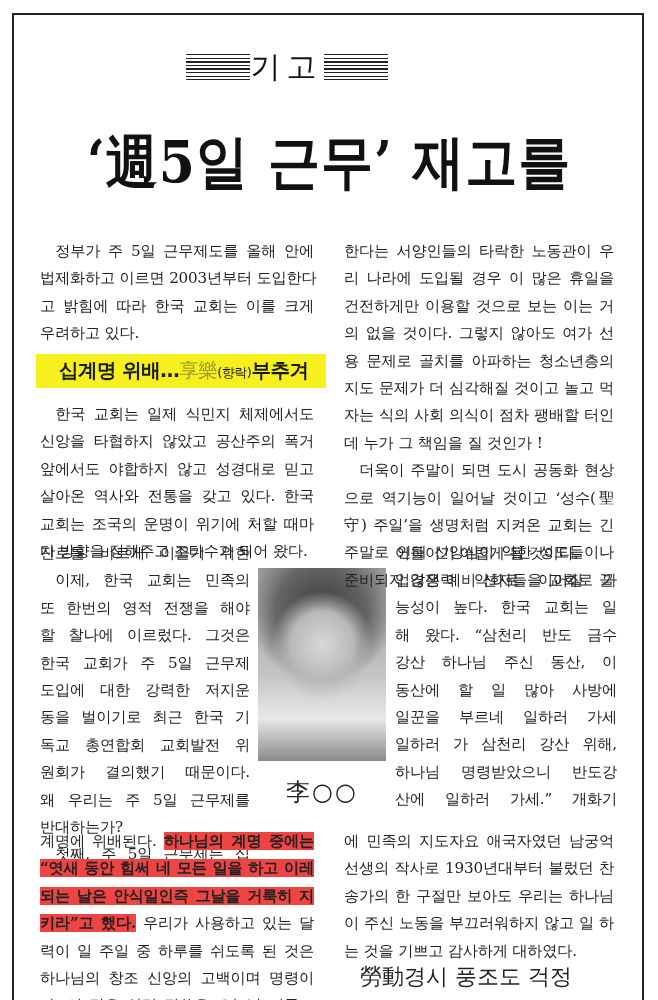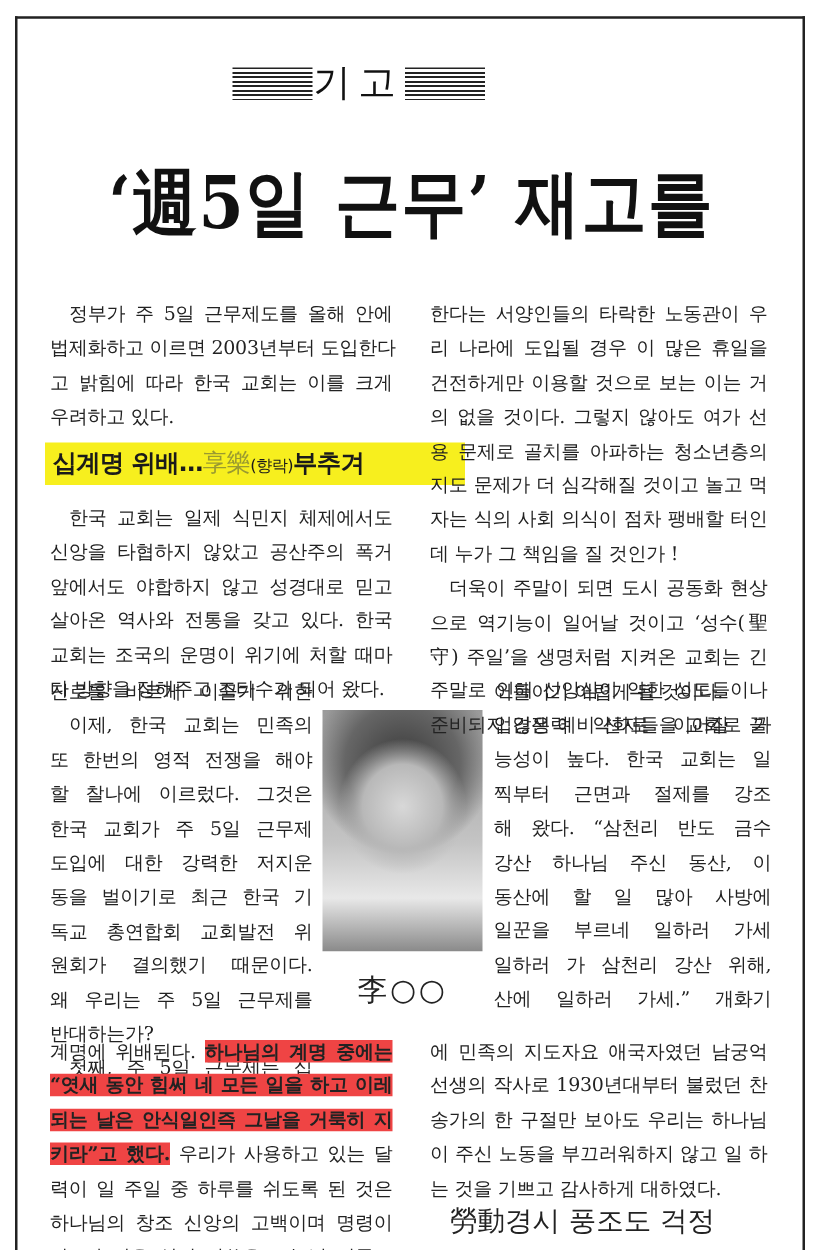--- a/index.html
+++ b/index.html
@@ -5,21 +5,21 @@
     html, body { margin: 0; padding: 0; background: #ffffff; }
     body { width: 658px; height: 1000px; overflow: hidden; position: relative; font-family: "DejaVu Serif", serif; color: #1a1a1a; }
     .frame { position: absolute; left: 12px; top: 13px; width: 632px; height: 1000px; border: 2px solid #222; border-bottom: none; box-sizing: border-box; }
     .kicker { position: absolute; top: 52px; left: 0; width: 573px; display: flex; justify-content: center; align-items: center; gap: 1px; }
     .rules { width: 64px; height: 26px; background: repeating-linear-gradient(to bottom, #222 0px, #222 1.4px, #fff 1.4px, #fff 3.6px); }
     .kicker-text { font-family: "DejaVu Sans", sans-serif; font-size: 30px; font-weight: 400; letter-spacing: 6px; color: #111; line-height: 1; }
     .headline { position: absolute; top: 128px; left: 0; width: 658px; text-align: center; font-family: "DejaVu Serif", serif; font-weight: 700; font-size: 52px; letter-spacing: 1px; color: #111; transform: scaleY(1.12); }
     .col { position: absolute; font-size: 15.2px; line-height: 27.4px; letter-spacing: -0.2px; color: #222; text-align: justify; }
     .left { left: 40px; top: 238px; width: 274px; }
     .right { left: 344px; top: 238px; width: 270px; }
-    .subhead { position: absolute; left: 36px; top: 354px; width: 336px; height: 34px; background: #f7ef1e; font-family: "DejaVu Sans", sans-serif; font-weight: 700; font-size: 19.5px; line-height: 34px; padding-left: 6px; box-sizing: border-box; white-space: nowrap; letter-spacing: -0.5px; }
+    .subhead { position: absolute; left: 36px; top: 354px; width: 290px; height: 34px; background: #f7ef1e; font-family: "DejaVu Sans", sans-serif; font-weight: 700; font-size: 19.5px; line-height: 34px; padding-left: 23px; box-sizing: border-box; white-space: nowrap; letter-spacing: -0.5px; }
     .subhead .hanja { font-weight: 400; color: #9a9a30; font-family: "DejaVu Serif", serif; }
     .subhead .small { font-size: 13px; font-weight: 400; }
     .hl { background: #ef4444; font-weight: 700; }
     .photo { position: absolute; left: 258px; top: 568px; width: 128px; height: 193px;
       background: radial-gradient(ellipse 50% 35% at 50% 40%, #d8d8d8 0%, #b8b8b8 50%, rgba(0,0,0,0) 80%),
                   radial-gradient(ellipse 60% 40% at 50% 22%, #3a3a3a 0%, #666 60%, rgba(0,0,0,0) 95%),
                   linear-gradient(to bottom, #9a9a9a 0%, #c4c4c4 55%, #e8e8e8 78%, #8a8a8a 100%);
       filter: blur(0.5px); }
     .caption { position: absolute; left: 258px; top: 776px; width: 128px; text-align: center; font-family: "DejaVu Sans", sans-serif; font-size: 24px; color: #222; letter-spacing: 2px; }
     .wrap-text { position: absolute; font-size: 15.2px; line-height: 27.4px; letter-spacing: -0.2px; color: #222; text-align: justify; }
@@ -108,26 +108,26 @@
   <span class="line">으로 역기능이 일어날 것이고 ‘성수(聖</span>
   <span class="line">守) 주일’을 생명처럼 지켜온 교회는 긴</span>
   <span class="line">주말로 인해 신앙심이 약한 성도들이나</span>
   <span class="line">준비되지 않은 예비 신자들을 교회로 끌</span>
 </div>
 
 <div class="wrap-text wr" style="top:567px;">
   <span class="line last" style="margin-top:-27.4px;">어들이기 어렵게 될 것이다.</span>
   <span class="line">업경쟁력 약화로 이어질 가</span>
   <span class="line">능성이 높다. 한국 교회는 일</span>
-  <span class="line">찍부터 근면과 절제를 강조</span>
   <span class="line">해 왔다. “삼천리 반도 금수</span>
   <span class="line">강산 하나님 주신 동산, 이</span>
   <span class="line">동산에 할 일 많아 사방에</span>
   <span class="line">일꾼을 부르네 일하러 가세</span>
   <span class="line">일하러 가 삼천리 강산 위해,</span>
+  <span class="line">하나님 명령받았으니 반도강</span>
   <span class="line">산에 일하러 가세.” 개화기</span>
 </div>
 
 <div class="after-r">
   <span class="line">에 민족의 지도자요 애국자였던 남궁억</span>
   <span class="line">선생의 작사로 1930년대부터 불렀던 찬</span>
   <span class="line">송가의 한 구절만 보아도 우리는 하나님</span>
   <span class="line">이 주신 노동을 부끄러워하지 않고 일 하</span>
   <span class="line last">는 것을 기쁘고 감사하게 대하였다.</span>
 </div>

